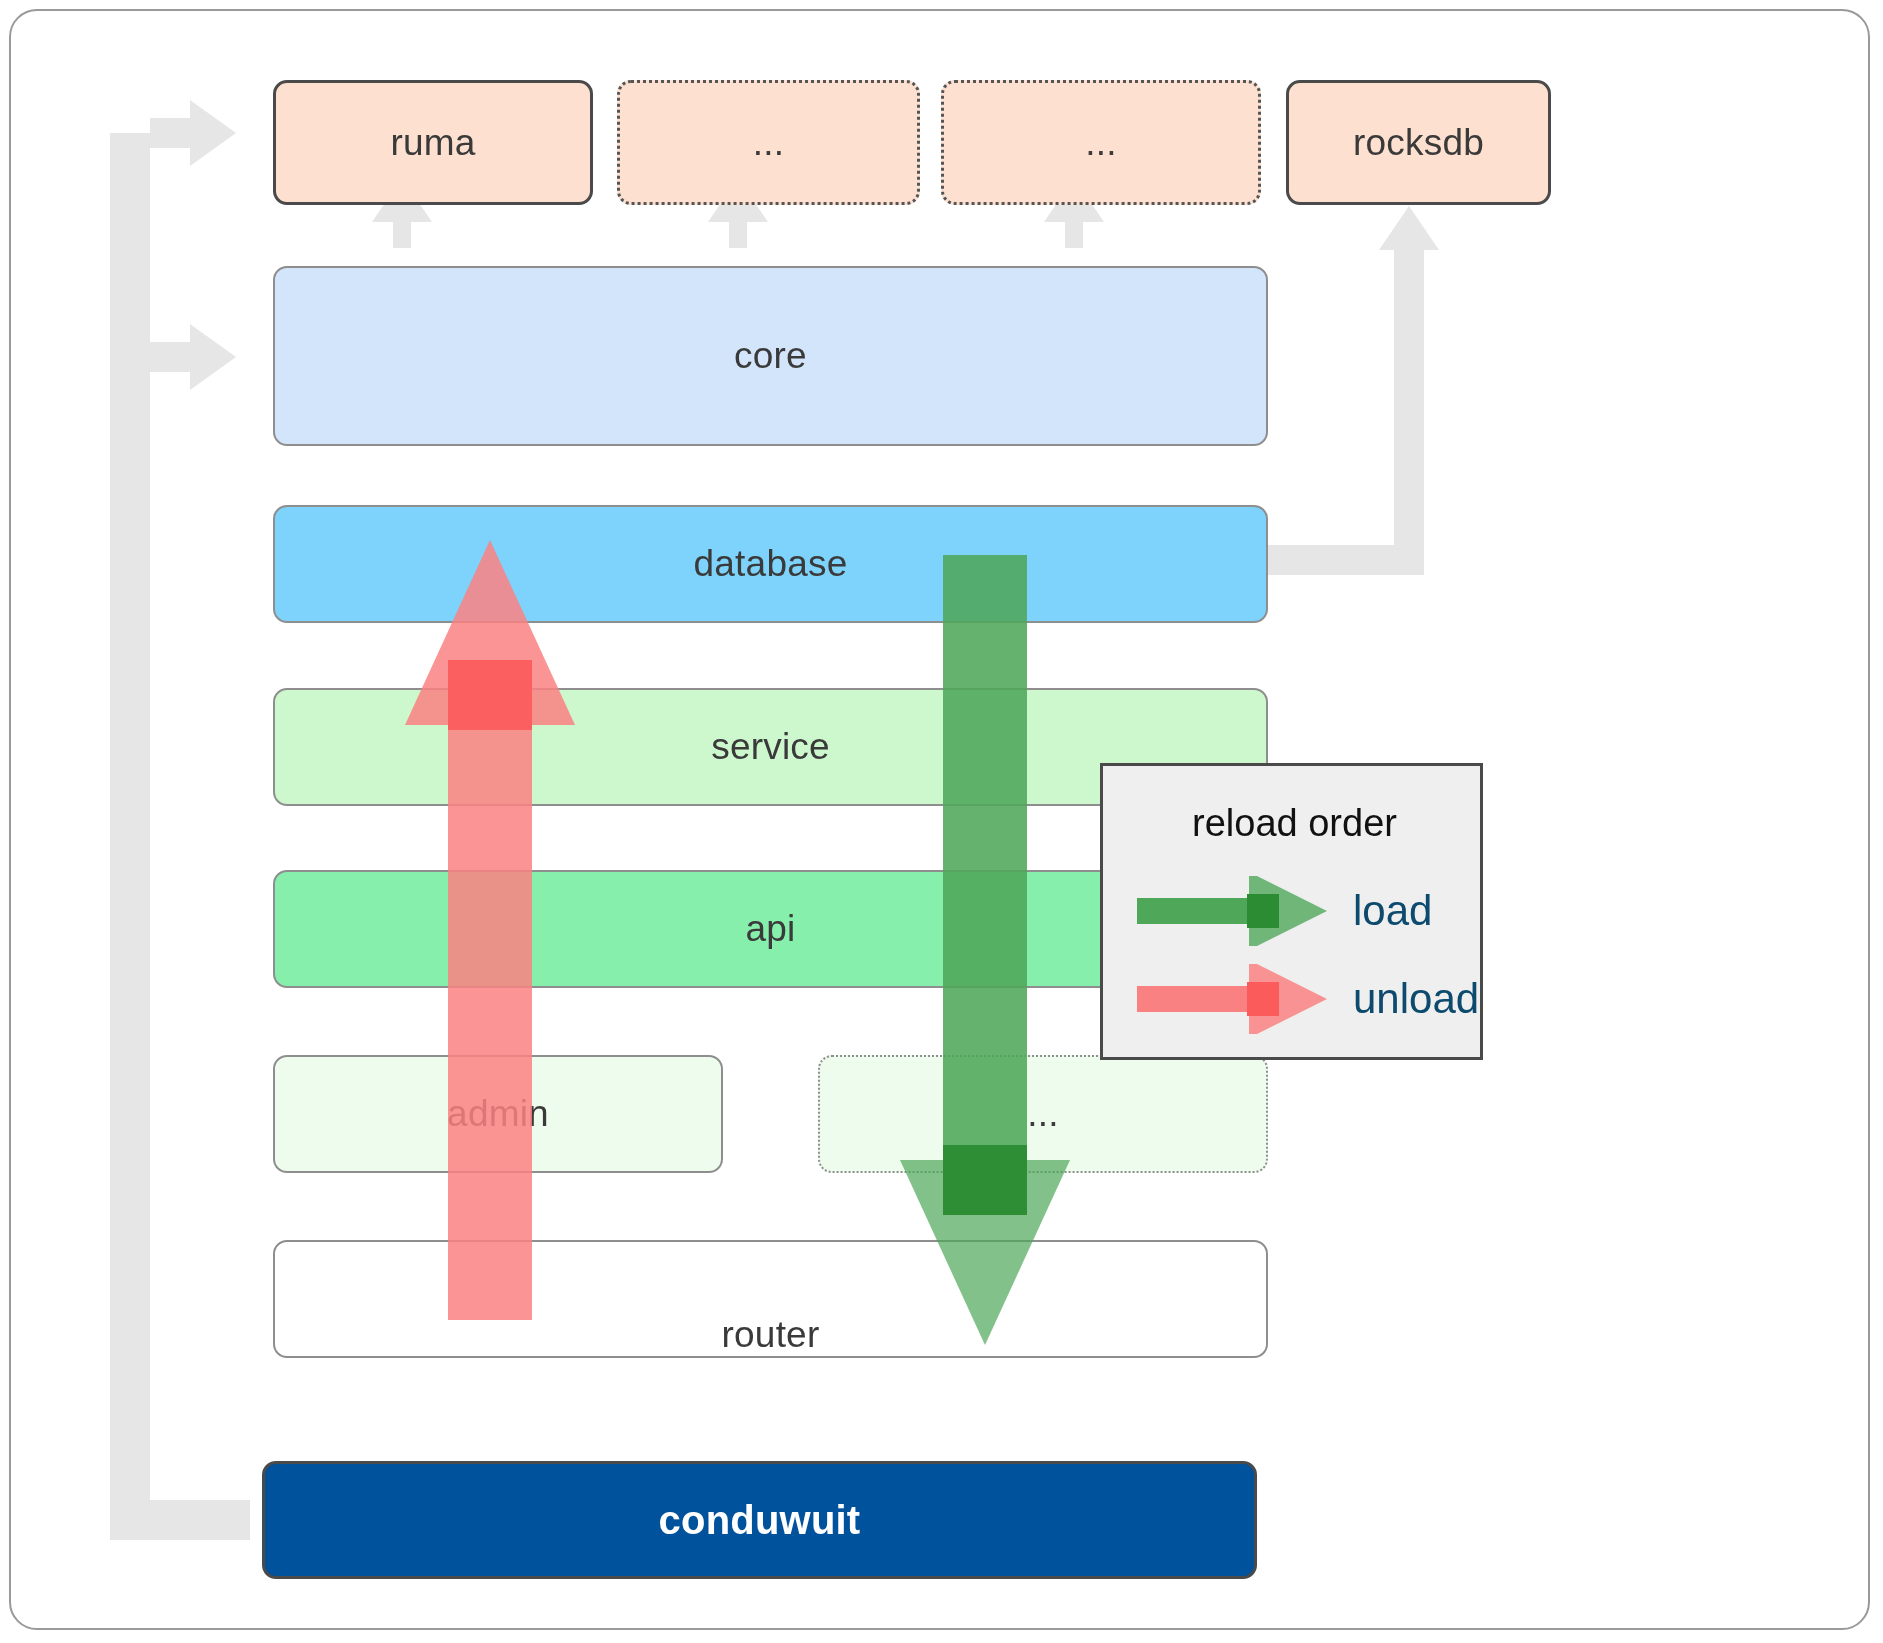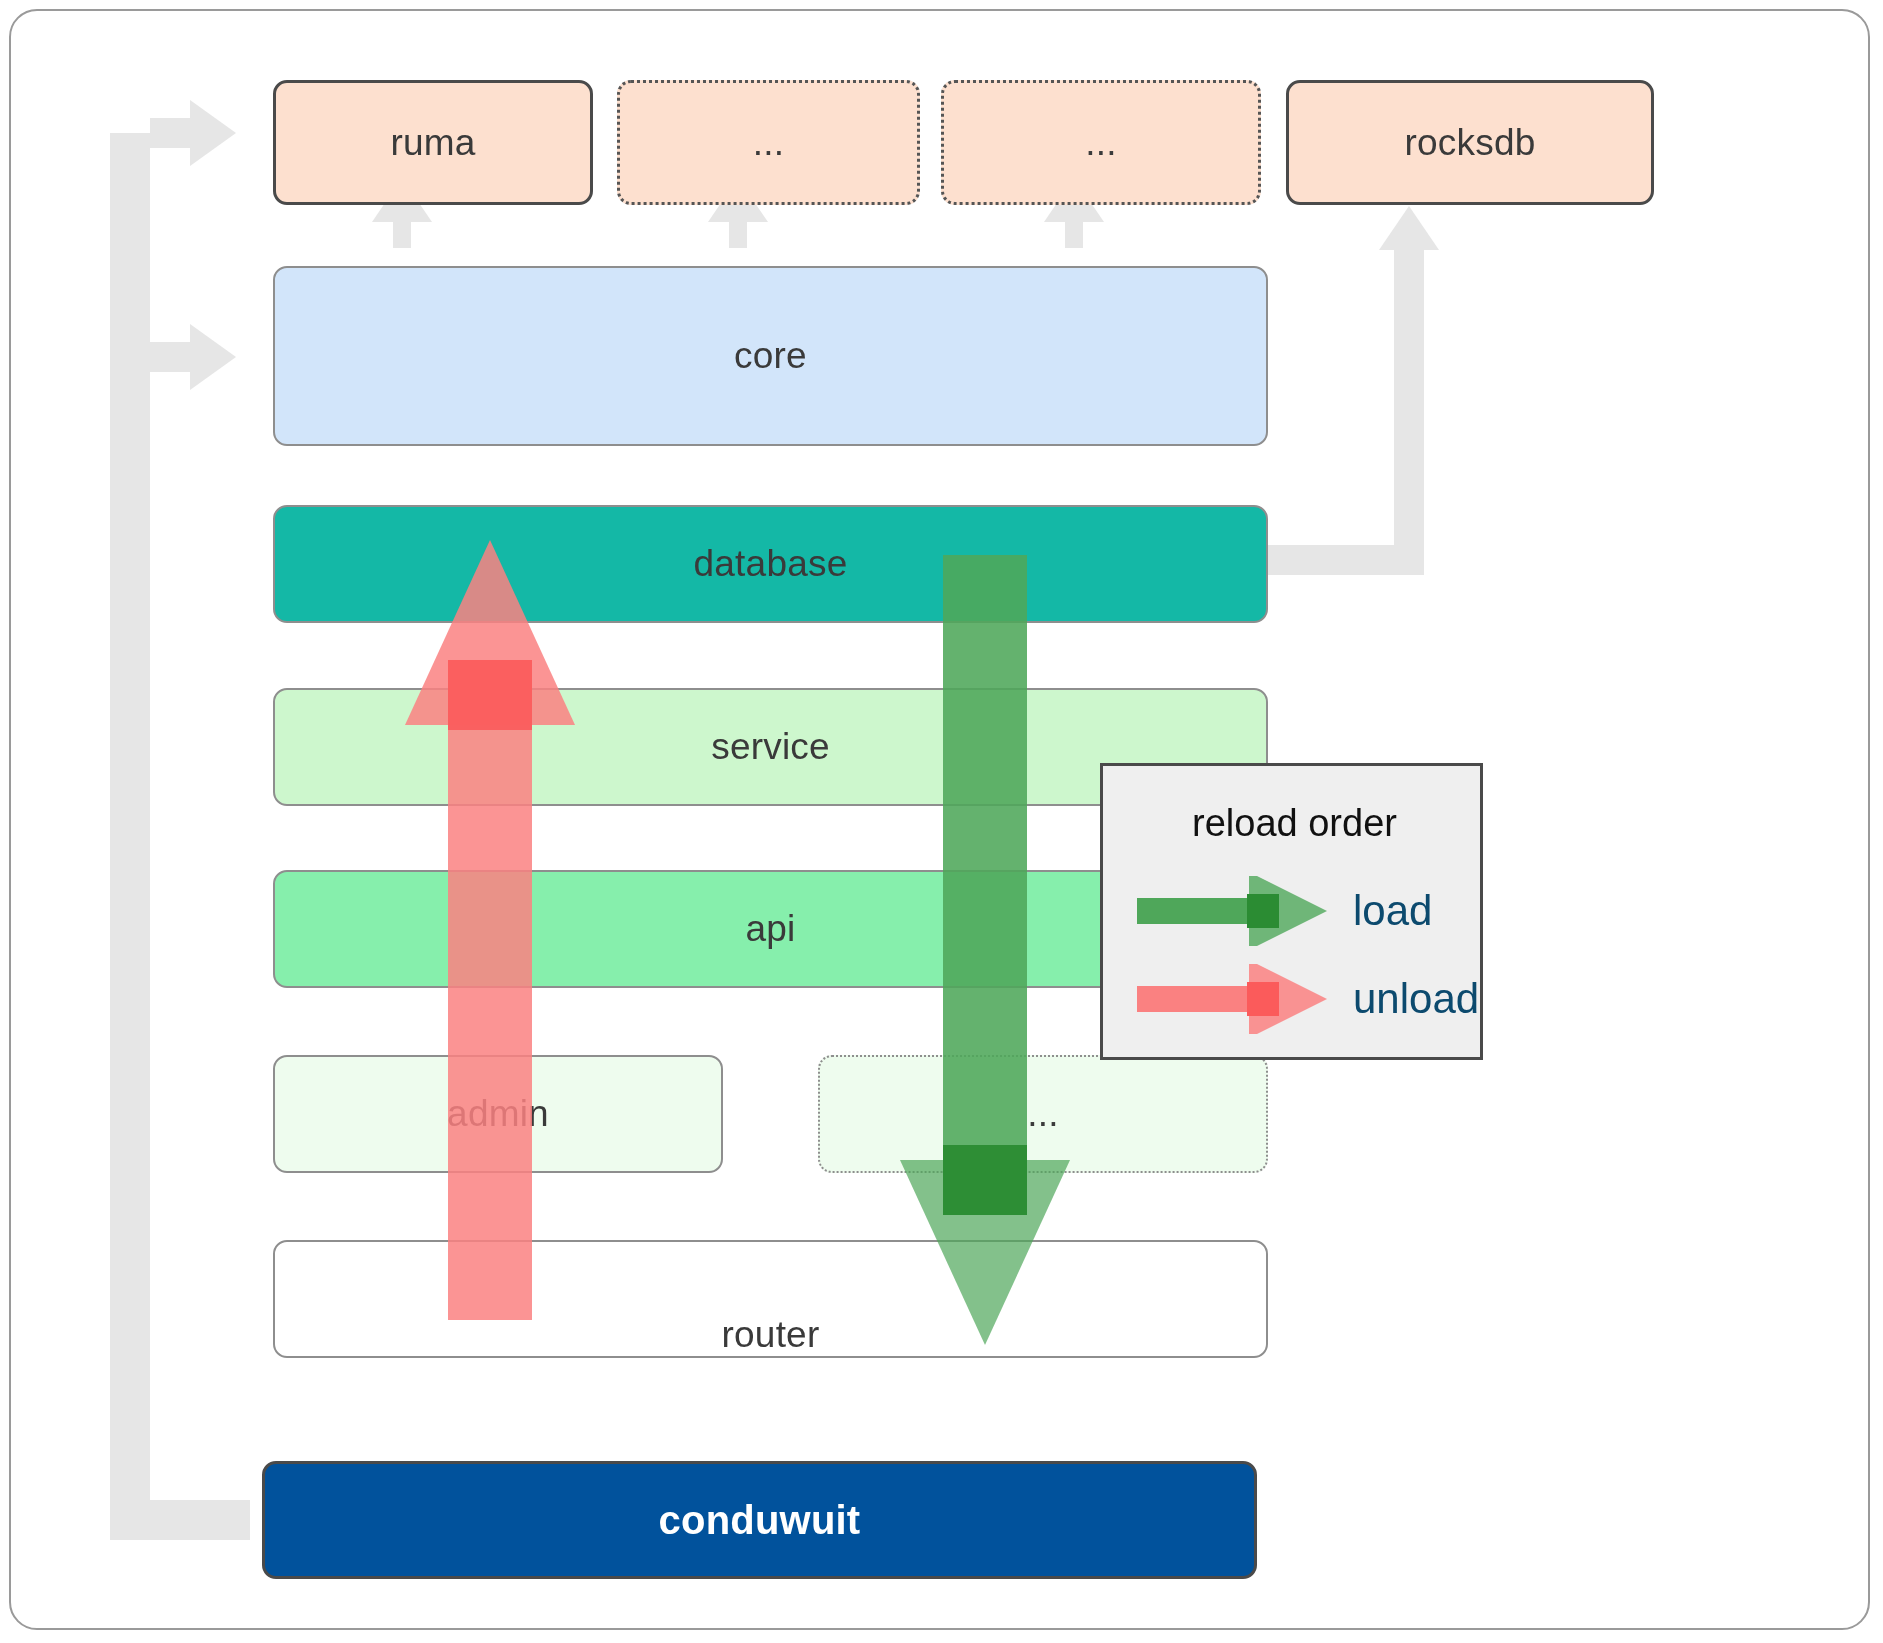--- a/index.html
+++ b/index.html
@@ -114,29 +114,29 @@
   </div>
 
   <div class="box dotted" style="left:589px; top:80px; width:303px; height:125px; background:#fde0cf;">
     <span>...</span>
   </div>
 
   <div class="box dotted" style="left:913px; top:80px; width:320px; height:125px; background:#fde0cf;">
     <span>...</span>
   </div>
 
-  <div class="box solid-dark" style="left:1258px; top:80px; width:368px; height:125px; background:#fde0cf;">
+  <div class="box solid-dark" style="left:1258px; top:80px; width:265px; height:125px; background:#fde0cf;">
     <span>rocksdb</span>
   </div>
 
   <div class="box solid-gray" style="left:245px; top:266px; width:995px; height:180px; background:#d2e5fa;text-align:right;">
     <span>core</span>
   </div>
 
-  <div class="box solid-gray" style="left:245px; top:505px; width:995px; height:118px; background:#14b8a6;">
+  <div class="box solid-gray" style="left:245px; top:505px; width:995px; height:118px; background:#7dd3fc;">
     <span>database</span>
   </div>
 
   <div class="box solid-gray" style="left:245px; top:688px; width:995px; height:118px; background:#cdf7cd;">
     <span>service</span>
   </div>
 
   <div class="box solid-gray" style="left:245px; top:870px; width:995px; height:118px; background:#86efac;">
     <span>api</span>
   </div>

